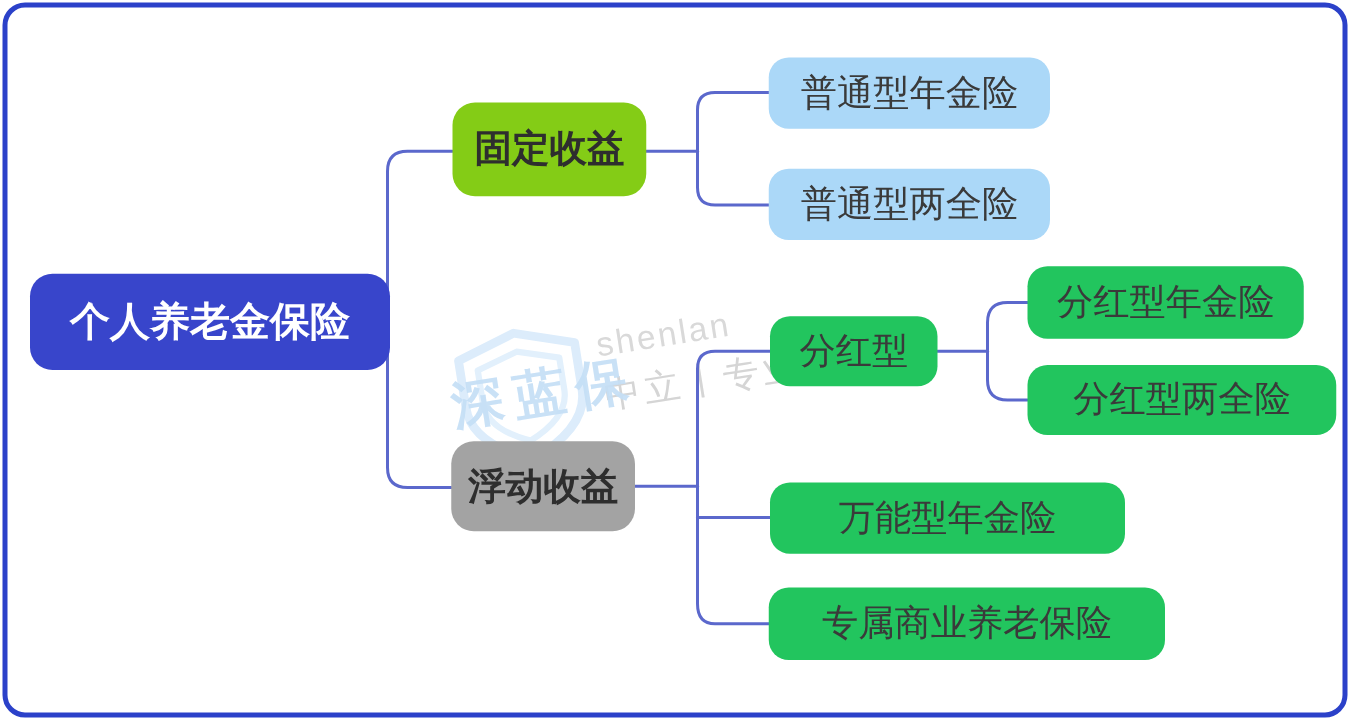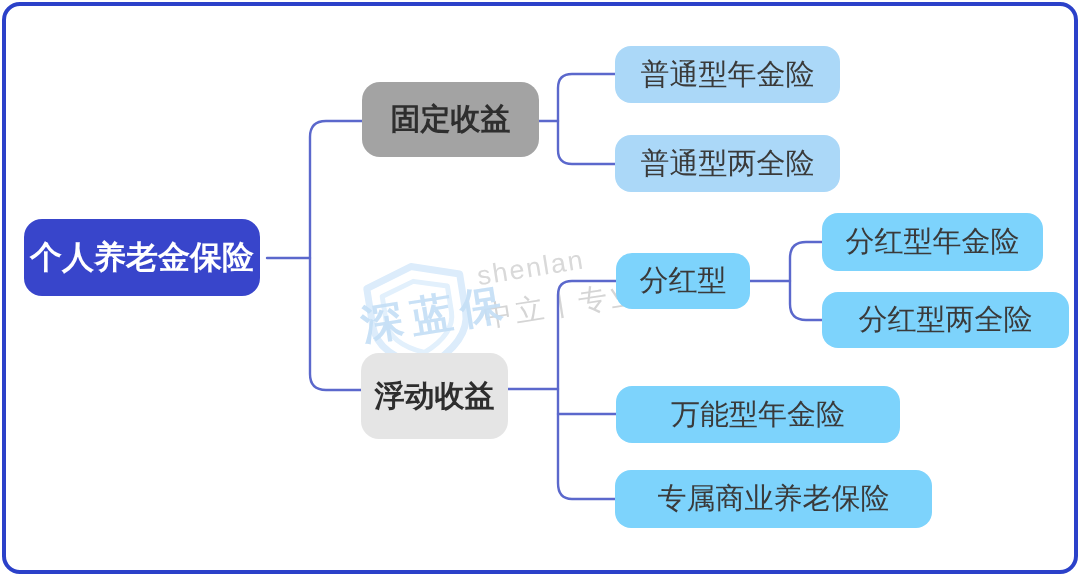--- a/index.html
+++ b/index.html
@@ -27,29 +27,29 @@
   .wm-tagline{font-size:29px;color:#d5d5d5;margin-top:6px;letter-spacing:3px;white-space:nowrap;}
   
   svg.connectors{position:absolute;left:0;top:0;z-index:2;}
   svg.connectors path{fill:none;stroke:#5b68cc;stroke-width:2.4;stroke-linecap:round;}
   
   .node{
     position:absolute;display:flex;align-items:center;justify-content:center;
     box-sizing:border-box;white-space:nowrap;z-index:3;
   }
   .node.root{
-    left:24px;top:219px;width:236px;height:77px;background:#3845cb;color:#ffffff;
+    left:24px;top:219px;width:288px;height:77px;background:#3845cb;color:#ffffff;
     border-radius:18px;font-size:32px;font-weight:700;
   }
   .node.branch{border-radius:18px;font-size:30px;font-weight:700;color:#2e2e2e;}
-  .node.branch.blue{left:362px;top:82px;width:177px;height:75px;background:#a3a3a3;}
-  .node.branch.pink{left:361px;top:353px;width:147px;height:86px;background:#e5e5e5;}
+  .node.branch.blue{left:362px;top:82px;width:155px;height:75px;background:#84cc16;}
+  .node.branch.pink{left:361px;top:353px;width:147px;height:72px;background:#a3a3a3;}
   .node.leaf{border-radius:16px;font-size:29px;font-weight:500;color:#3a3a3a;}
   .node.leaf.blue{background:#abd8f8;}
-  .node.leaf.pink{background:#7dd3fc;}
+  .node.leaf.pink{background:#22c55e;}
   .n-ord-annuity{left:615px;top:46px;width:225px;height:57px;}
   .n-ord-endow{left:615px;top:135px;width:225px;height:57px;text-align:center;}
   .n-dividend{left:616px;top:253px;width:134px;height:56px;}
   .n-div-annuity{left:822px;top:213px;width:221px;height:58px;}
   .n-div-endow{left:822px;top:292px;width:247px;height:56px;}
   .n-universal{left:616px;top:386px;width:284px;height:57px;font-size:31px;}
   .n-exclusive{left:615px;top:470px;width:317px;height:58px;font-size:31px;}
 </style>
 </head>
 <body>

